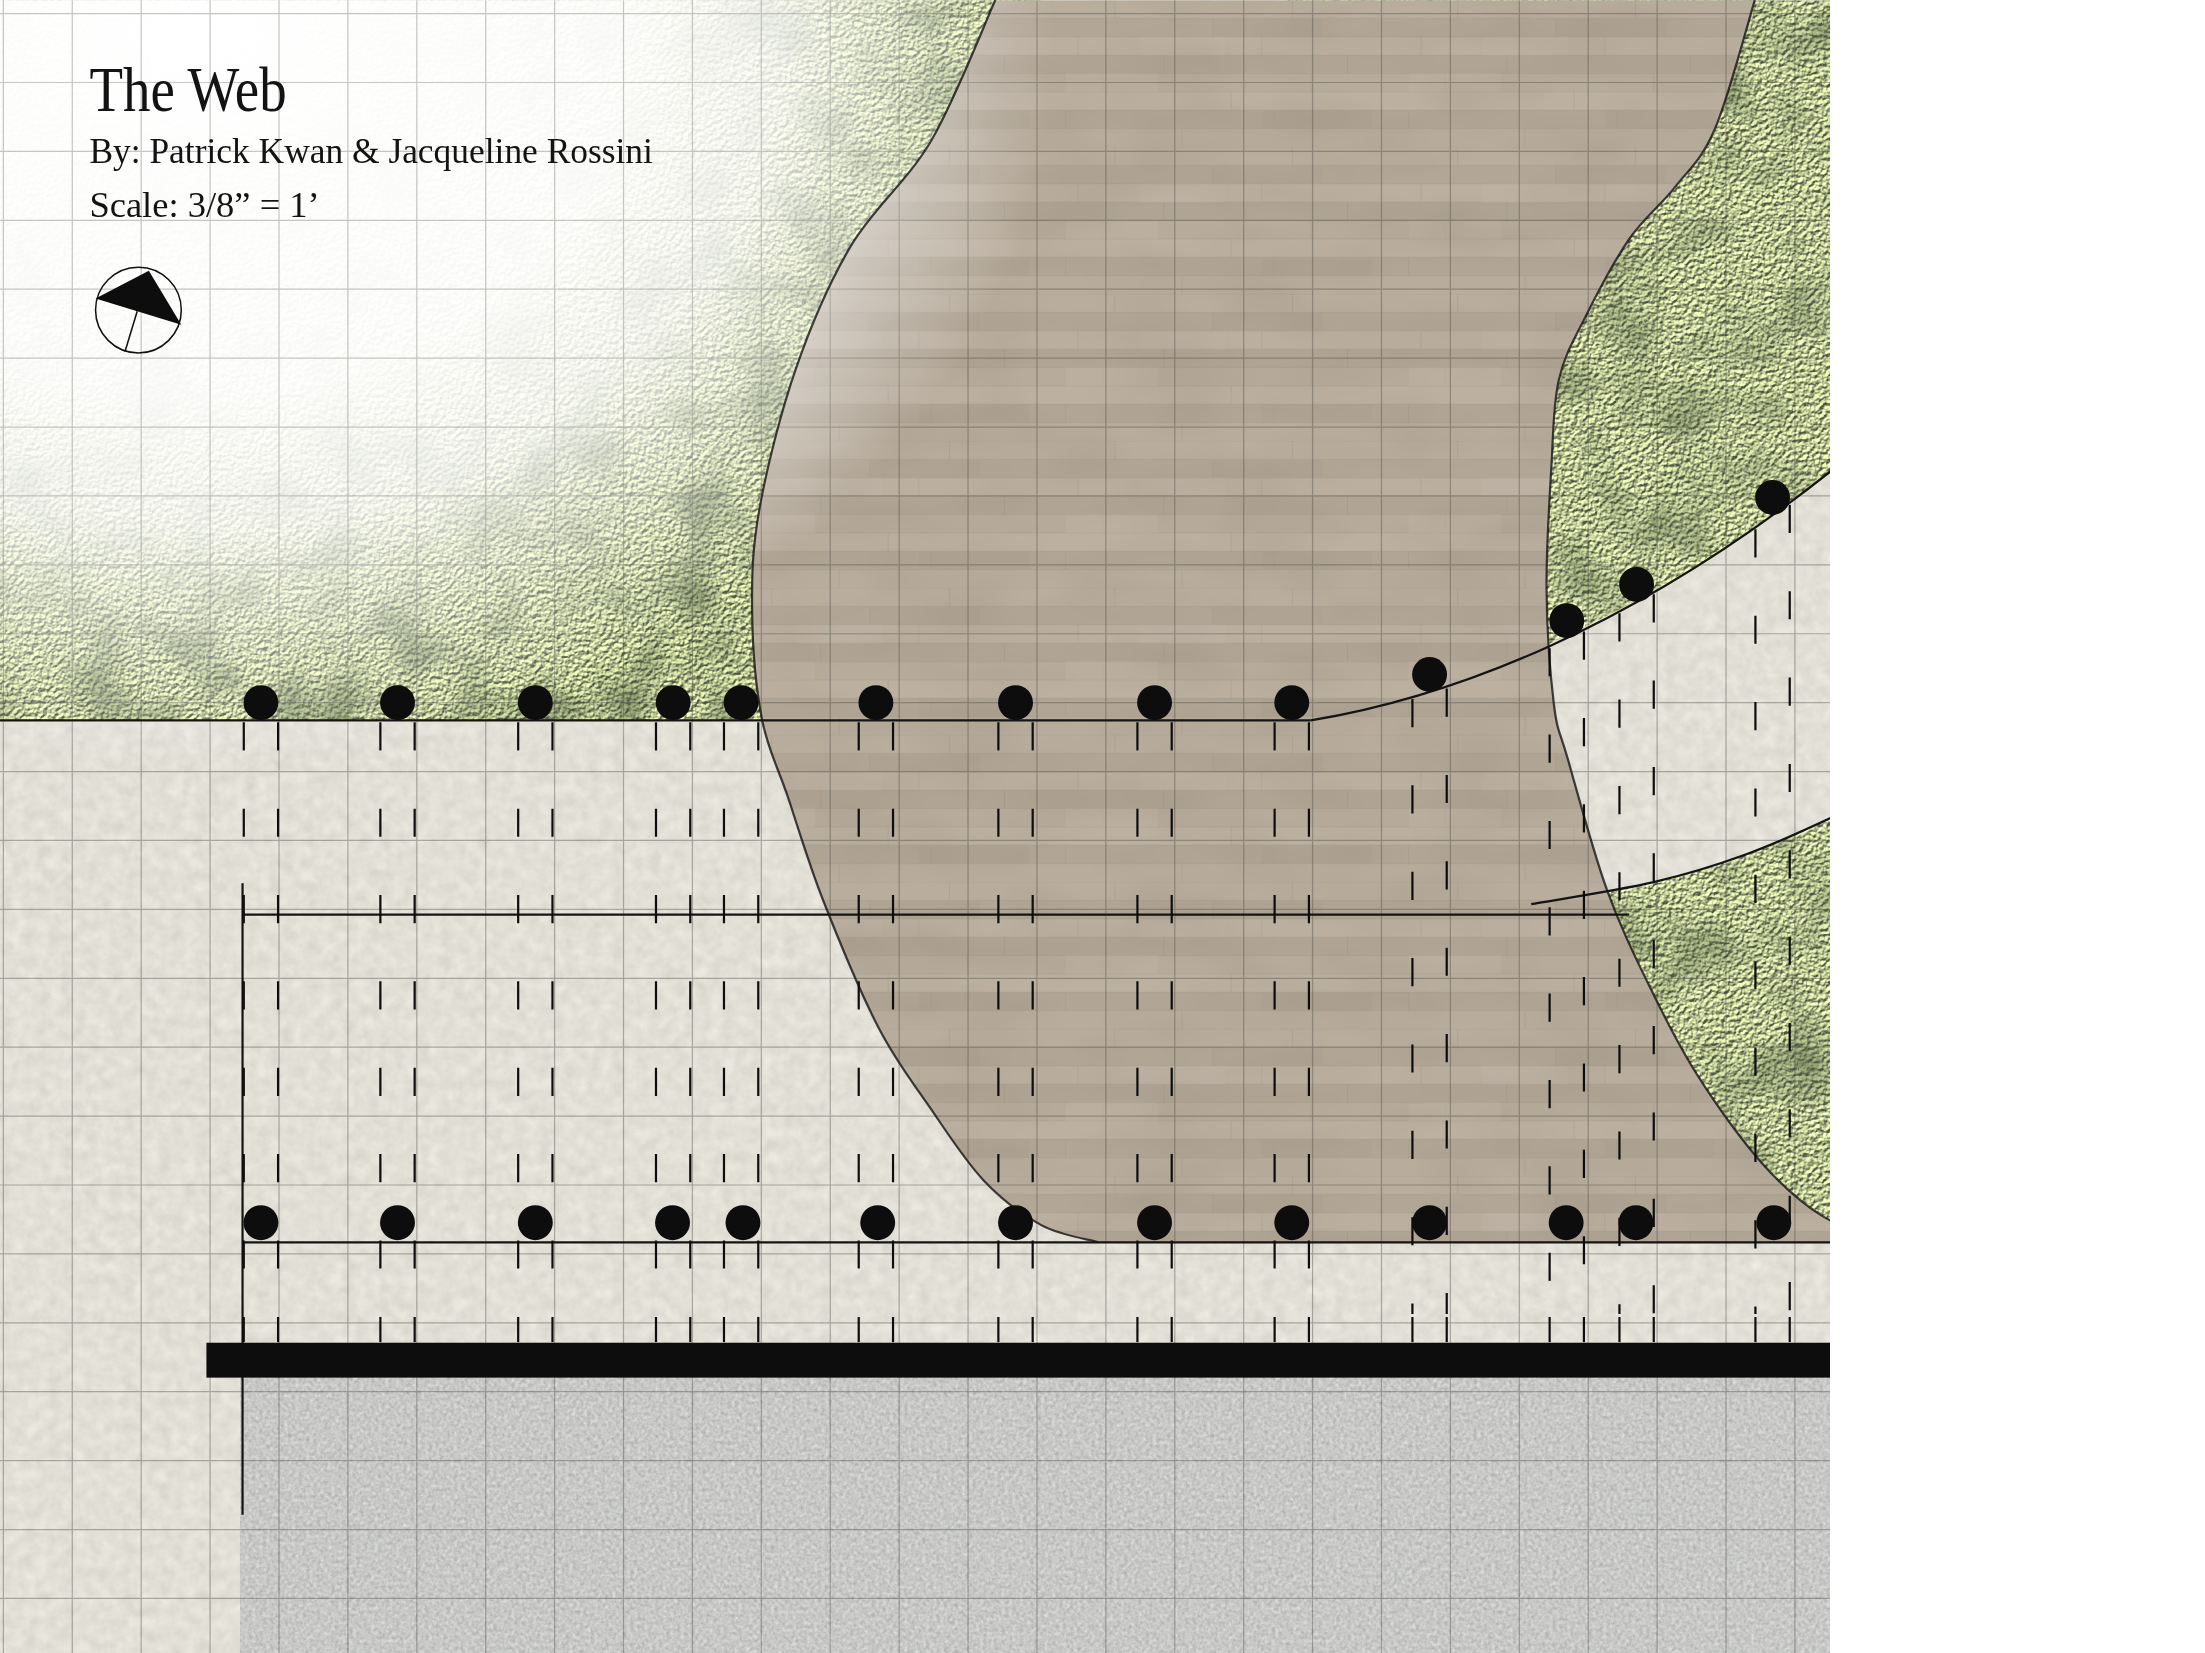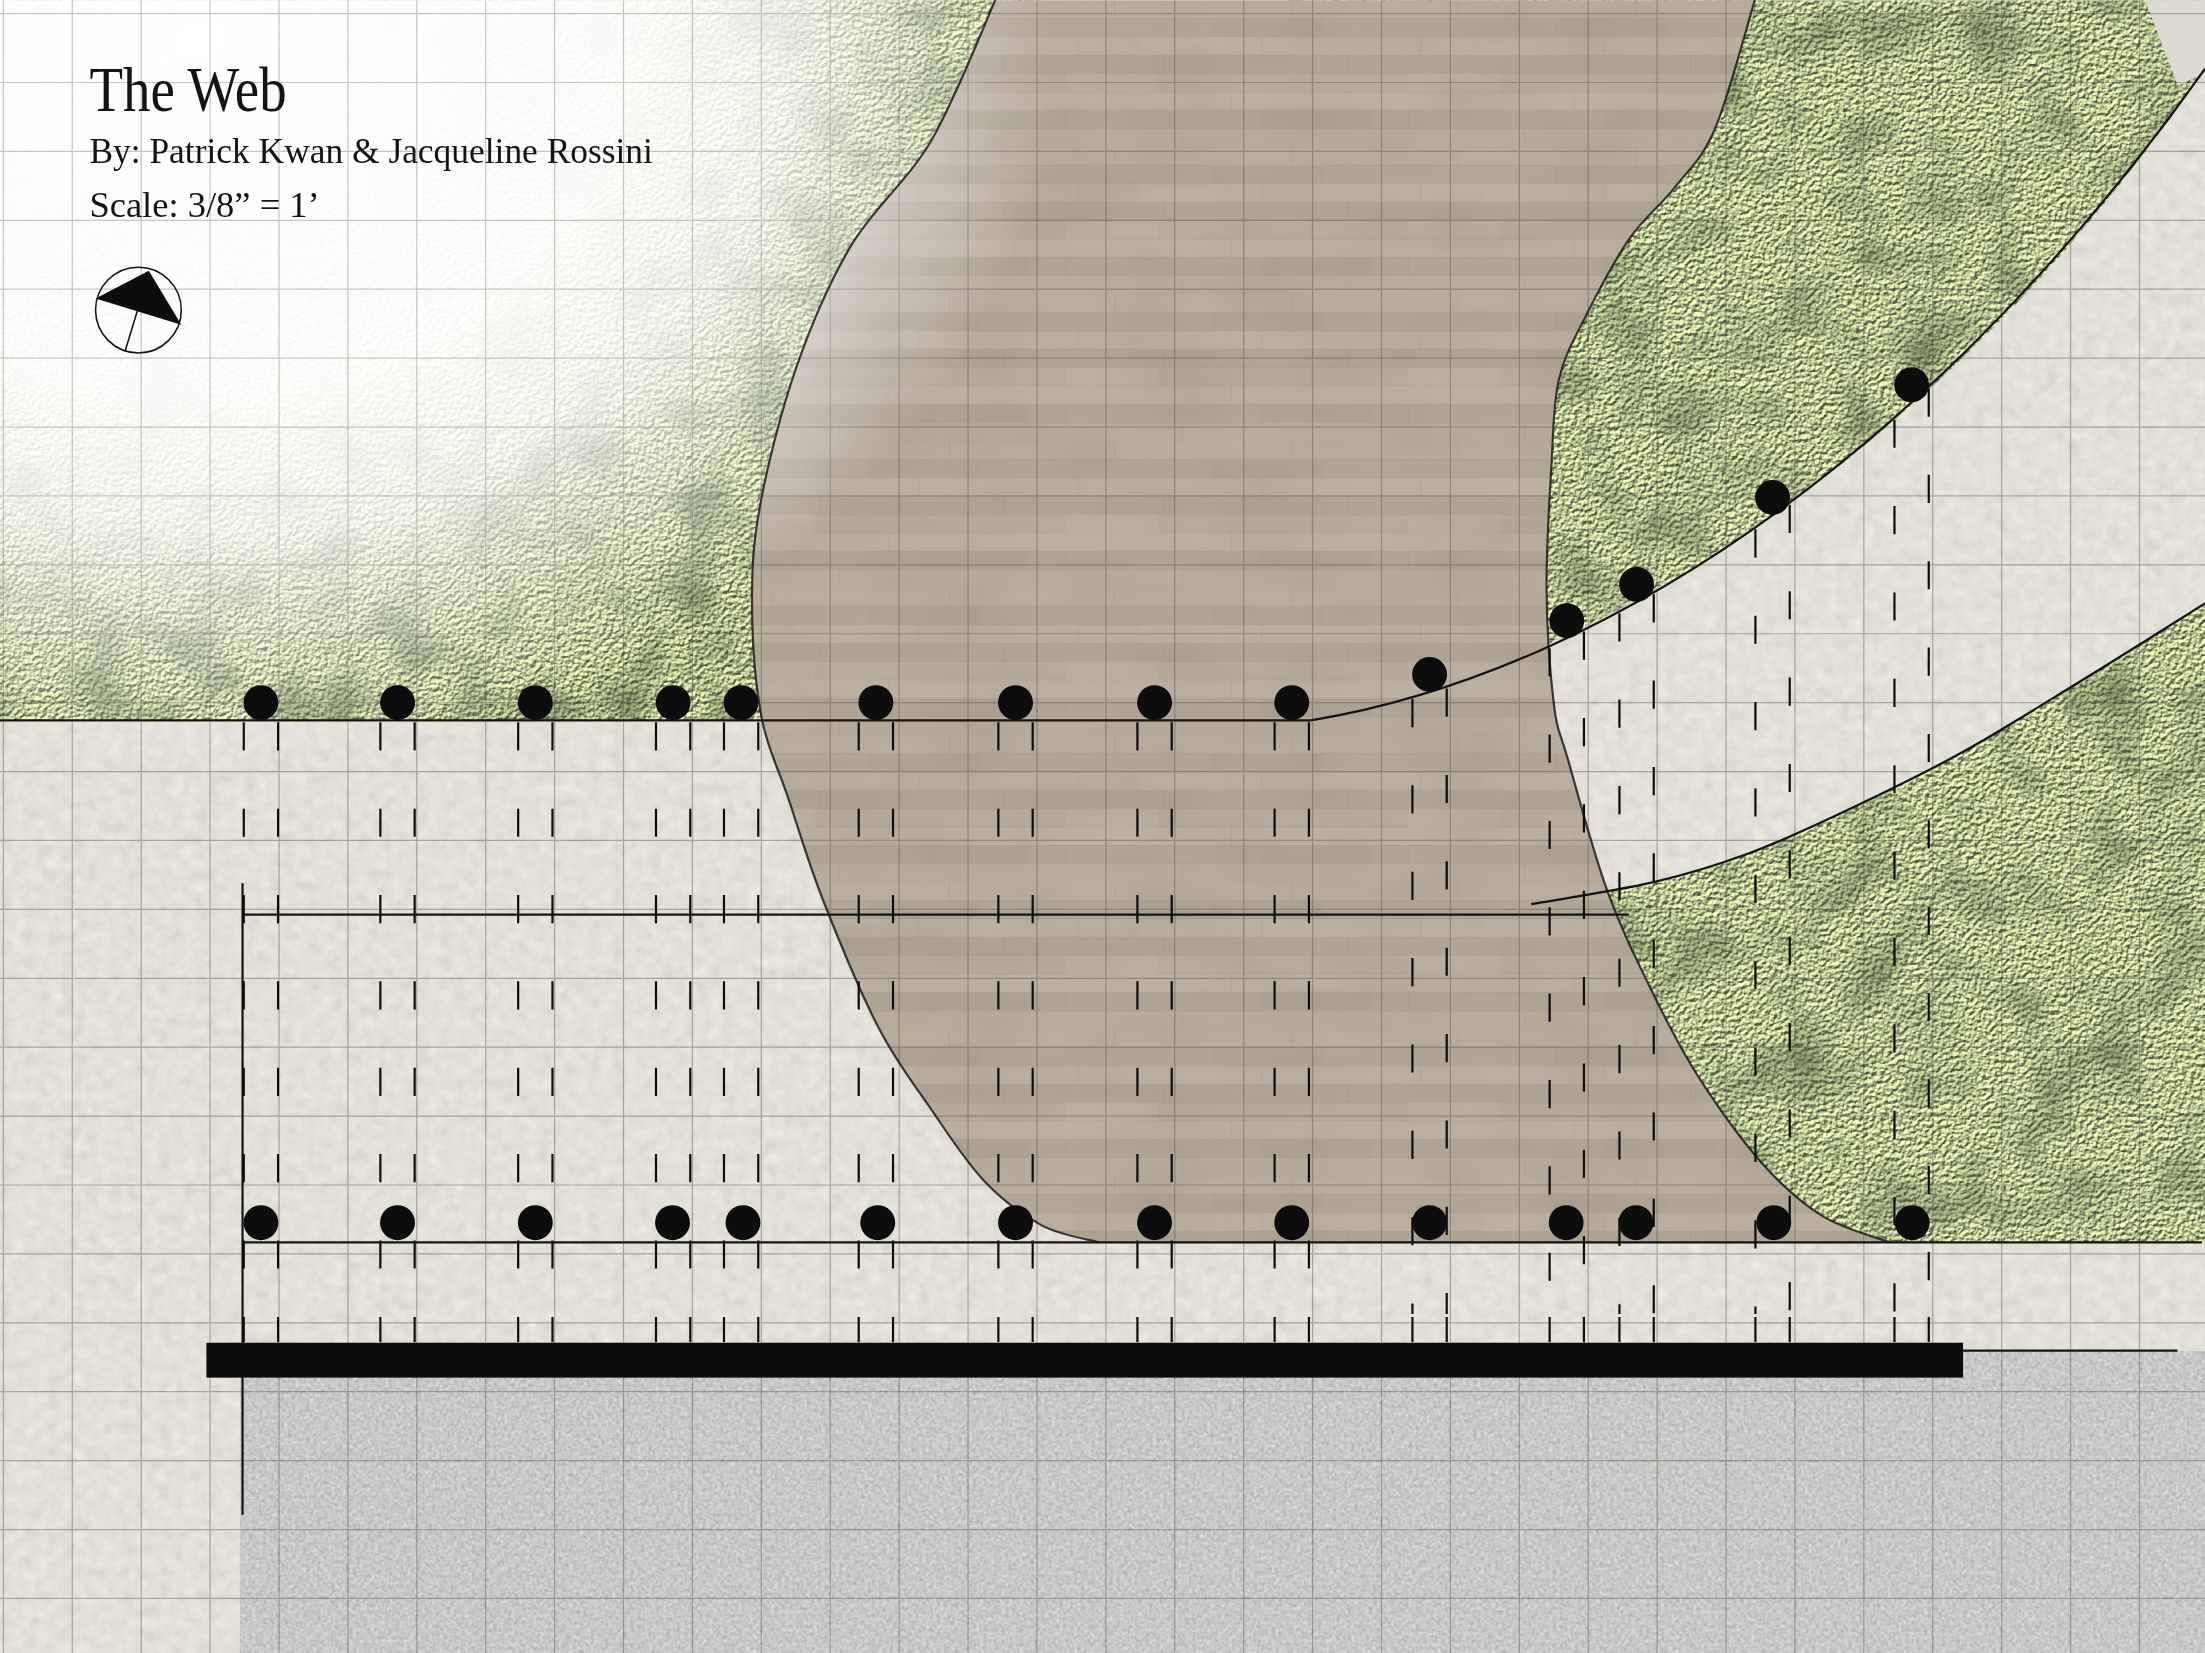--- a/index.html
+++ b/index.html
@@ -1,15 +1,15 @@
 <!DOCTYPE html>
 <html style="font-size:9.8px"><head><meta charset="utf-8">
 <style>
 html,body{margin:0;padding:0;background:#fff;}
-#page{position:relative;width:2205px;height:1654px;overflow:hidden;}
+#page{position:relative;width:1830px;height:1654px;overflow:hidden;}
 svg{display:block}
 text{font-family:"Liberation Serif",serif;fill:#131313;}
 </style></head>
 <body>
 <div id="page">
 <svg width="2205" height="1654" viewBox="0 0 3600 2700" xmlns="http://www.w3.org/2000/svg">
 <defs>
   <filter id="fconc" color-interpolation-filters="sRGB" x="0%" y="0%" width="100%" height="100%">
     <feTurbulence type="fractalNoise" baseFrequency="0.05" numOctaves="4" seed="17"></feTurbulence>
     <feColorMatrix type="matrix" values="

